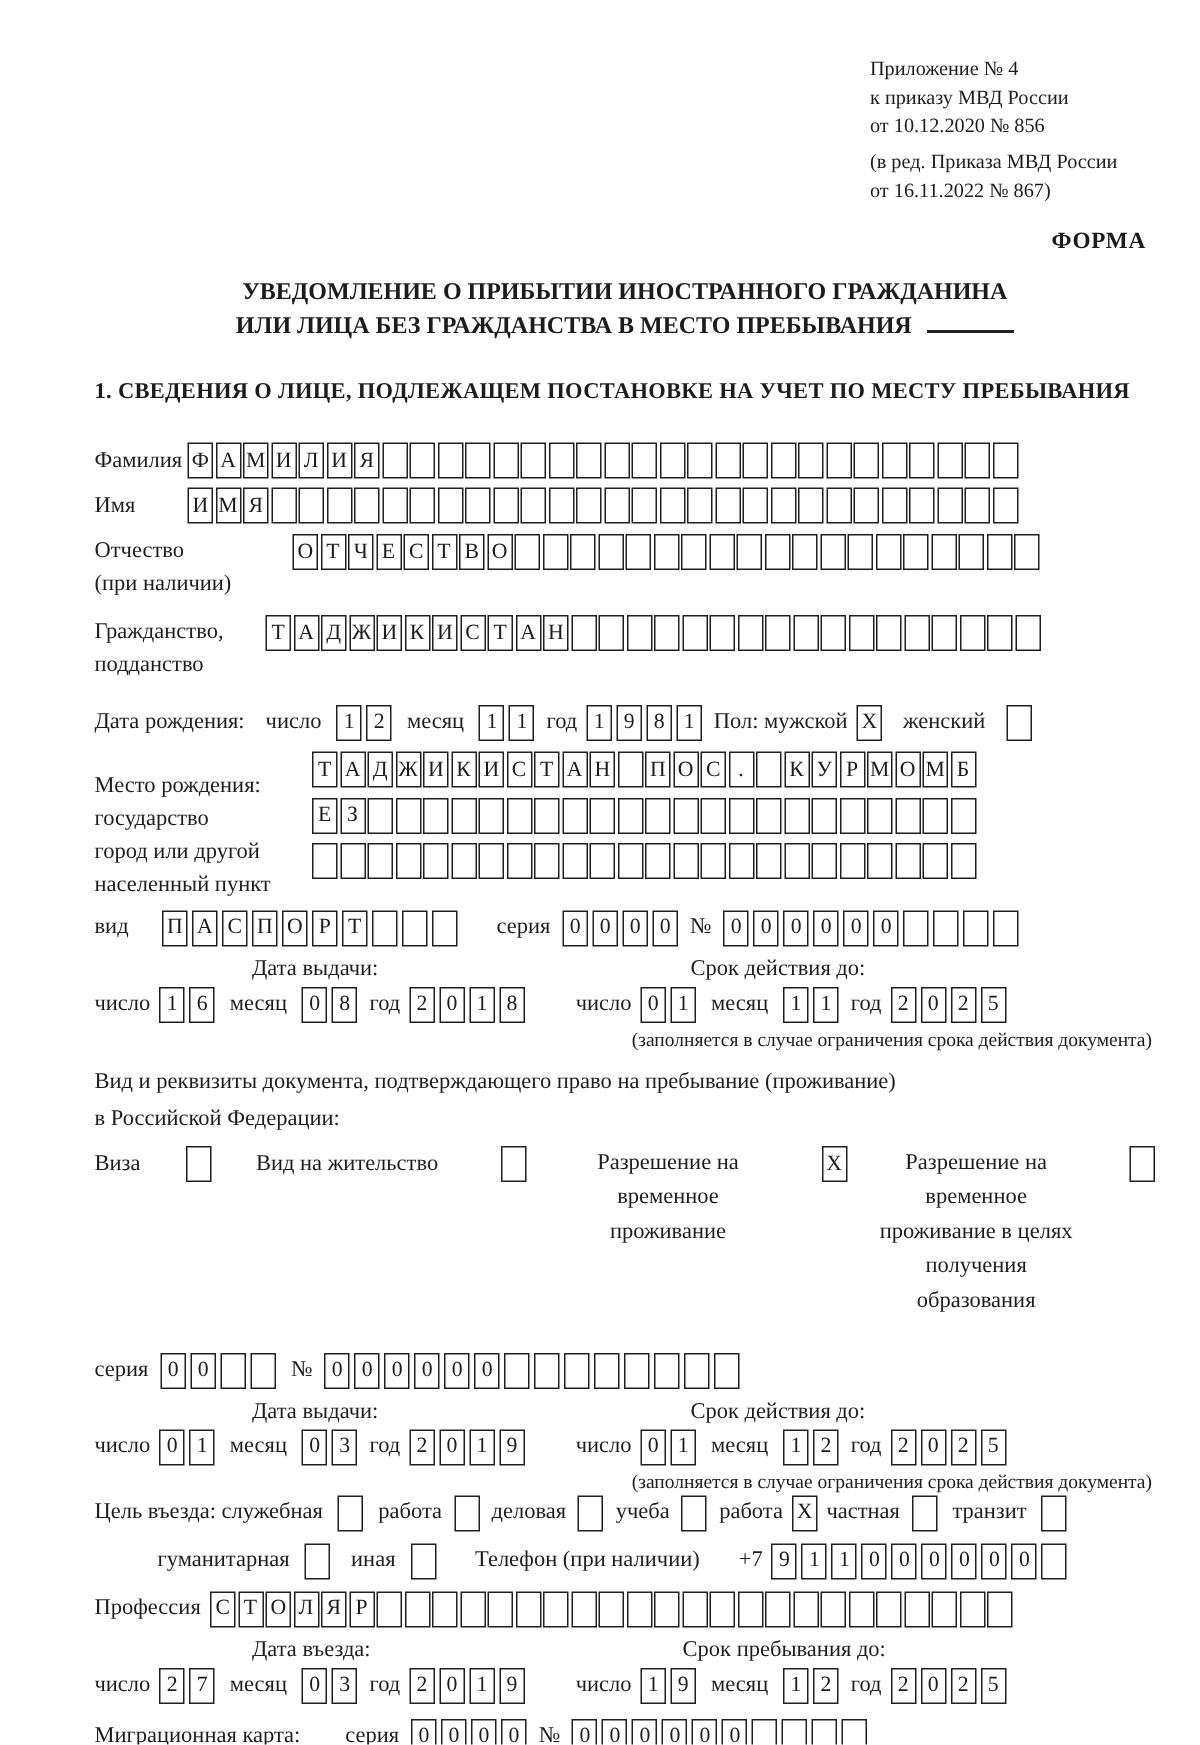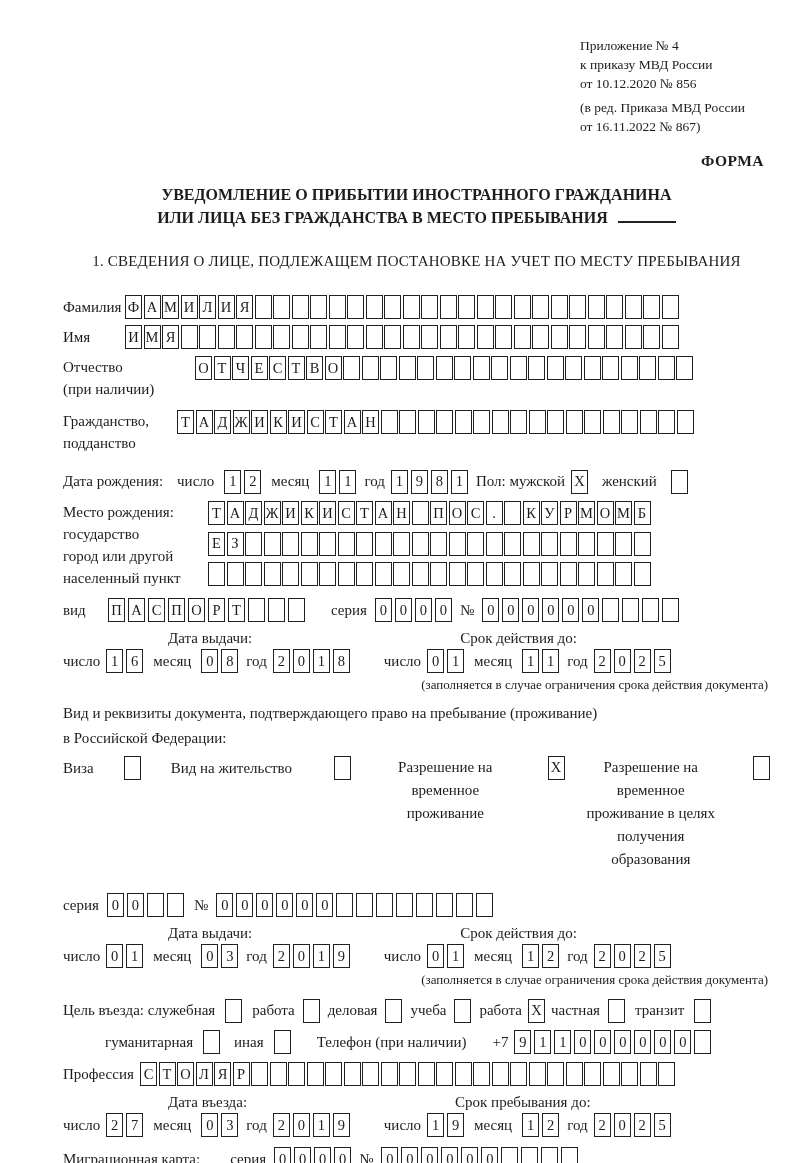--- a/index.html
+++ b/index.html
@@ -12,21 +12,21 @@
   .page { padding: 36px 30px 0 63px; }
 
   
   .appendix { margin-left: auto; width: 190px; font-size: 13.5px; line-height: 19px; }
   .appendix .grp2 { margin-top: 5px; }
   .forma { text-align: right; padding-right: 6px; font-weight: bold; font-size: 15.5px; margin-top: 16px; letter-spacing: 0.5px; }
 
   .title { text-align: center; font-weight: bold; font-size: 16px; line-height: 23px; margin-top: 13px; font-family: Liberation Serif, serif; }
   .title-blank { display:inline-block; width: 58px; border-bottom: 2.5px solid #222; height: 14px; margin-left: 10px; }
 
-  .section-heading { font-weight: normal; font-size: 15px; margin-top: 24px; letter-spacing: 0.2px; text-align: center; }
+  .section-heading { font-weight: bold; font-size: 15px; margin-top: 24px; letter-spacing: 0.2px; }
 
   
   .row { display: flex; align-items: flex-start; }
   .lbl { font-size: 15px; line-height: 25px; white-space: nowrap; }
   .lbl2 { font-size: 15px; line-height: 22px; white-space: nowrap; }
   .cells { display: inline-flex; gap: 1.5px; flex: none; }
   .cells.g { gap: 3px; }
   .cell {
     display: inline-flex; align-items: center; justify-content: center;
     width: 17px; height: 24px; flex: none;
@@ -39,21 +39,21 @@
   
   .r-surname { margin-top: 25px; }
   .r-surname .lblcol, .r-name .lblcol { width: 62px; flex: none; }
   .r-name { margin-top: 5px; }
   .r-patr { margin-top: 6px; }
   .r-patr .lblcol { width: 132px; flex: none; }
   .r-citiz { margin-top: 10px; }
   .r-citiz .lblcol { width: 114px; flex: none; }
   .r-birthdate { margin-top: 15px; align-items: center; }
   .r-birthplace { margin-top: 7px; }
-  .r-birthplace .lblcol { width: 145px; flex: none; }
+  .r-birthplace .lblcol { width: 145px; flex: none; margin-top: 12px; }
 
   .center-bold { text-align: center; font-weight: bold; font-size: 14.5px; margin-top: 4px; }
 
   .r-kind { margin-top: 5px; align-items: center; }
 
   .date-headers { display: flex; font-size: 15px; margin-top: 7px; }
   .date-headers .h1 { margin-left: 105px; }
   .date-headers .h2 { margin-left: 208px; }
   .r-dates { margin-top: 2px; align-items: center; }
   .dg { display: inline-flex; align-items: center; }
@@ -61,21 +61,21 @@
 
   .para { font-size: 15px; line-height: 25px; margin-top: 8px; }
 
   .r-permits { margin-top: 5px; }
   .opt { display: inline-flex; align-items: flex-start; gap: 24px; }
   .opt .cells { margin-top: 0; }
   .opt-label-c { text-align: center; font-size: 15px; line-height: 23px; }
 
   .r-permit-series { margin-top: 22px; align-items: center; }
 
-  .r-purpose { margin-top: 10px; align-items: flex-end; }
+  .r-purpose { align-items: center; }
   .r-purpose2 { margin-top: 7px; align-items: center; margin-left: 42px; }
   .r-prof { margin-top: 7px; align-items: center; }
   .r-prof .lblcol { width: 77px; flex: none; }
 
   .r-mig { margin-top: 9px; align-items: center; }
 
   .r-reps { margin-top: 8px; }
   .r-reps .lblcol { width: 145px; flex: none; }
 
   .ml6 { margin-left: 6px; } .ml8 { margin-left: 8px; } .ml10 { margin-left: 10px; }

